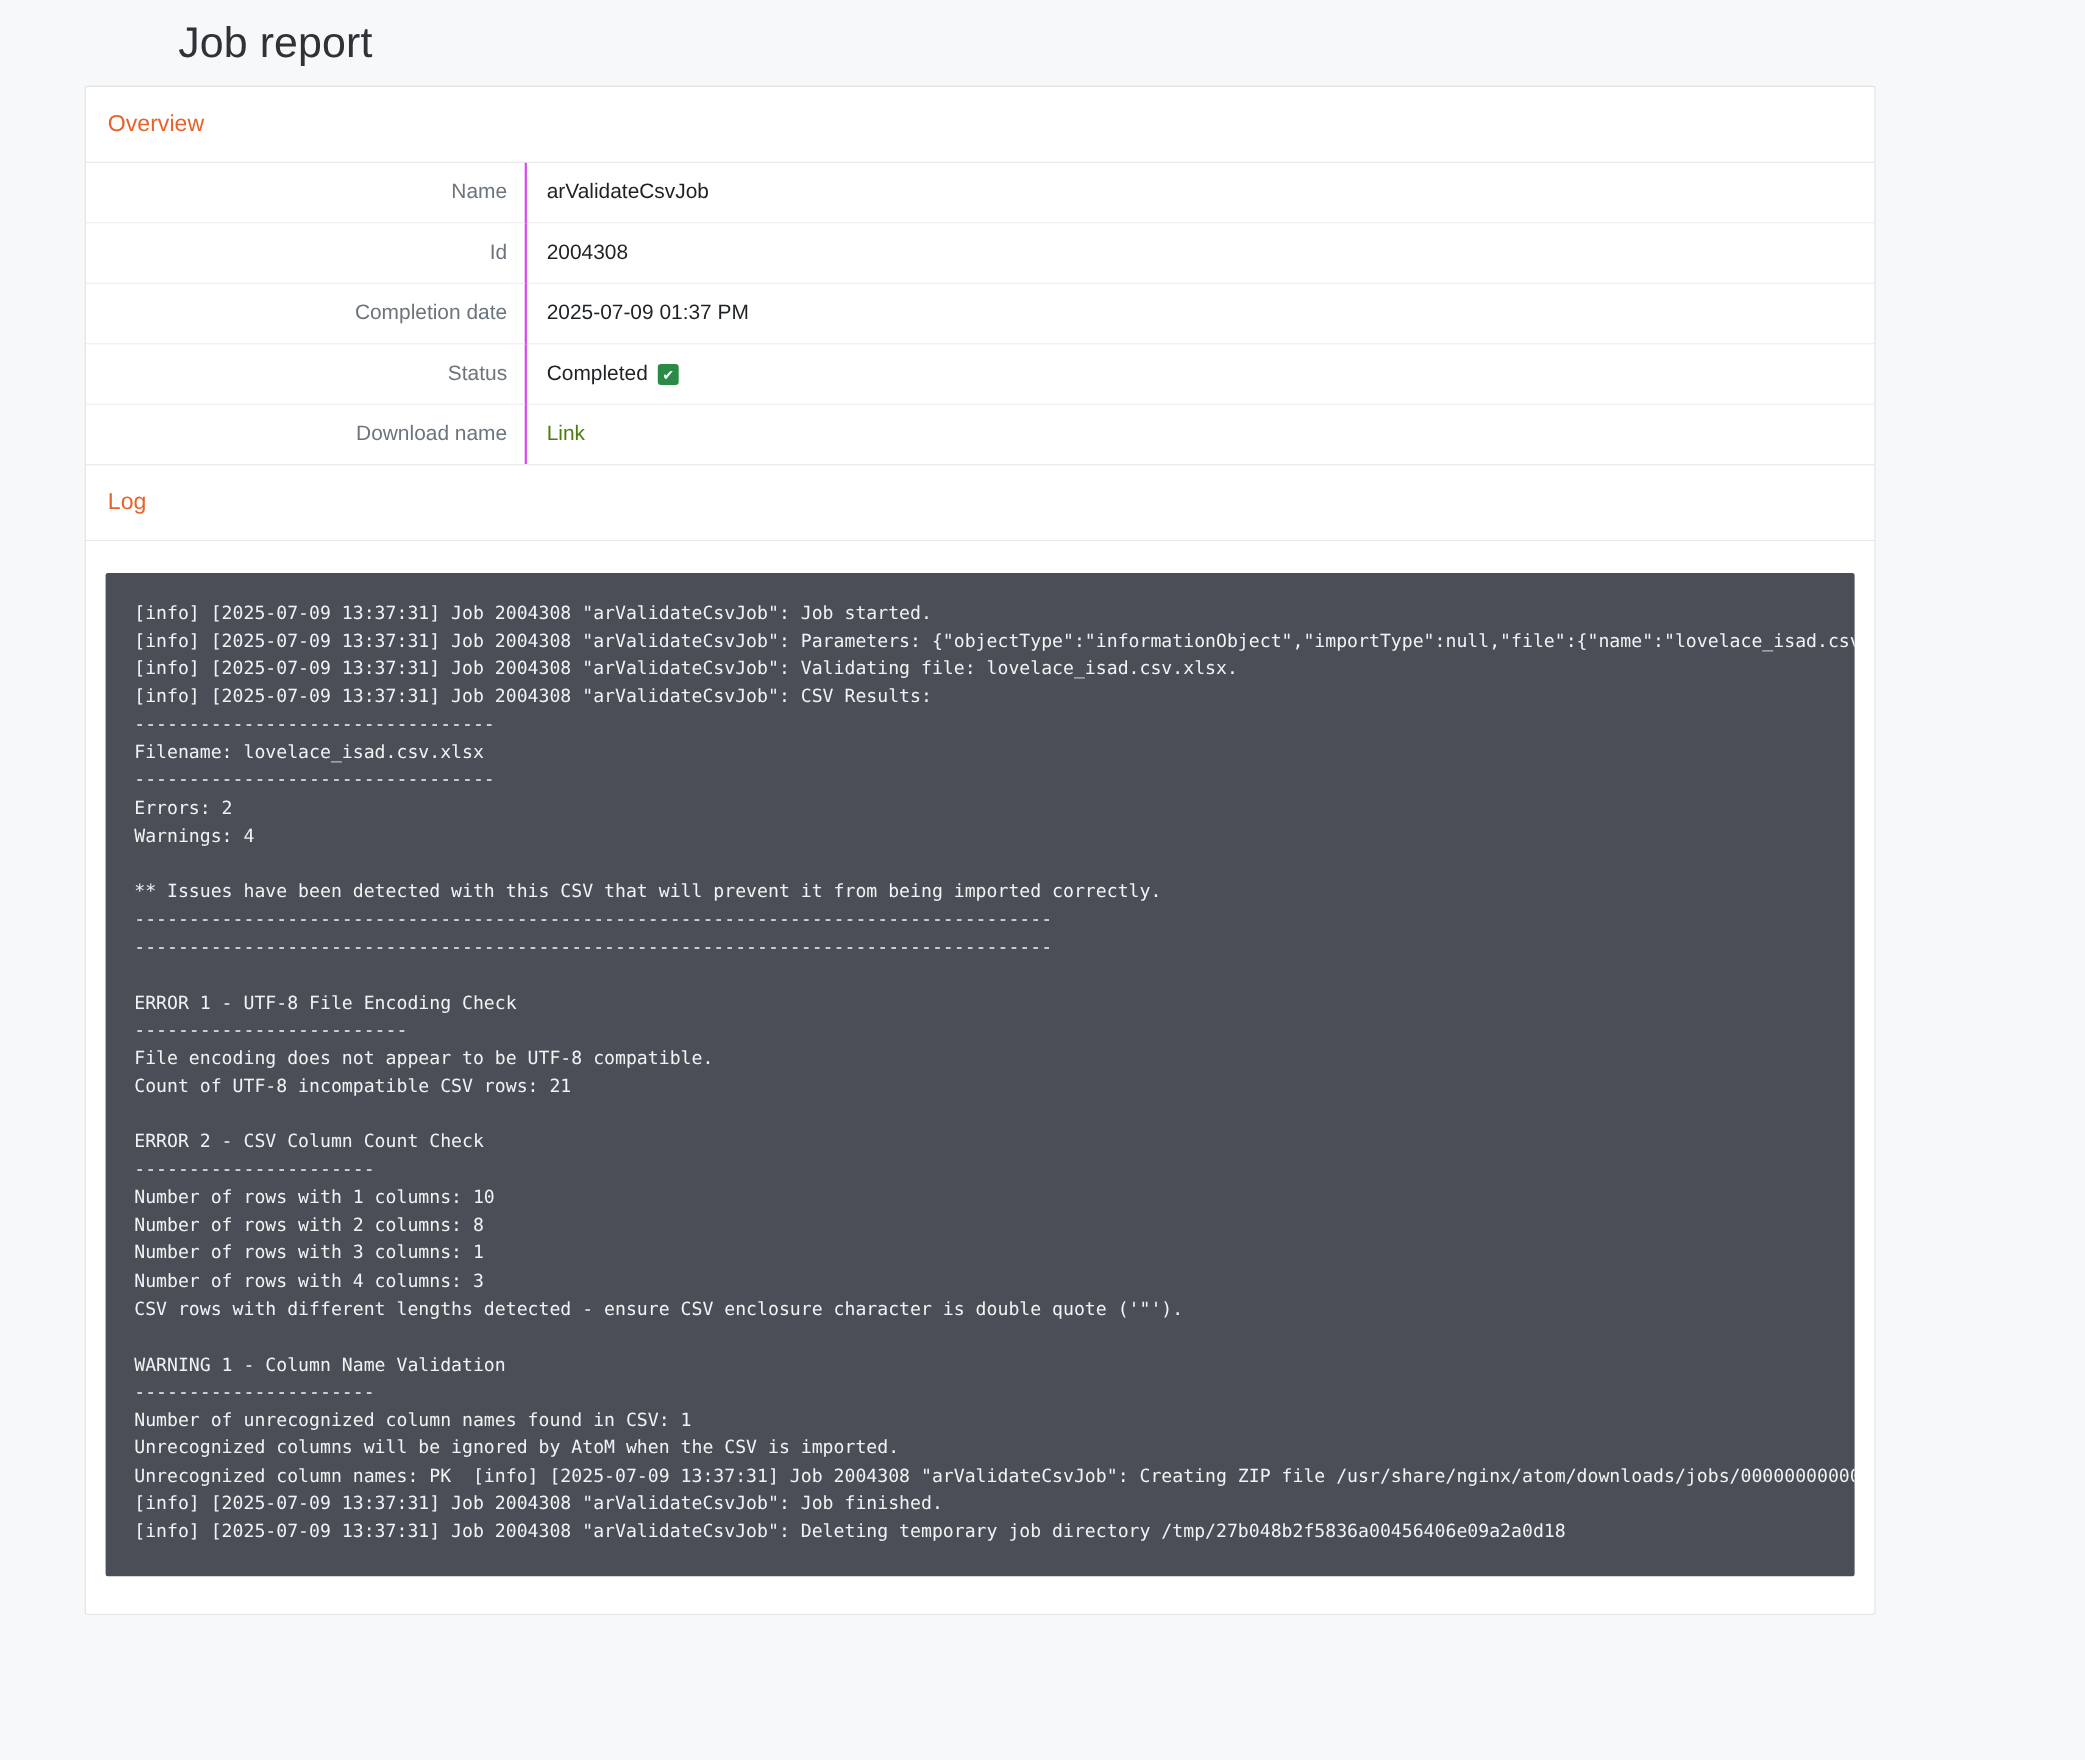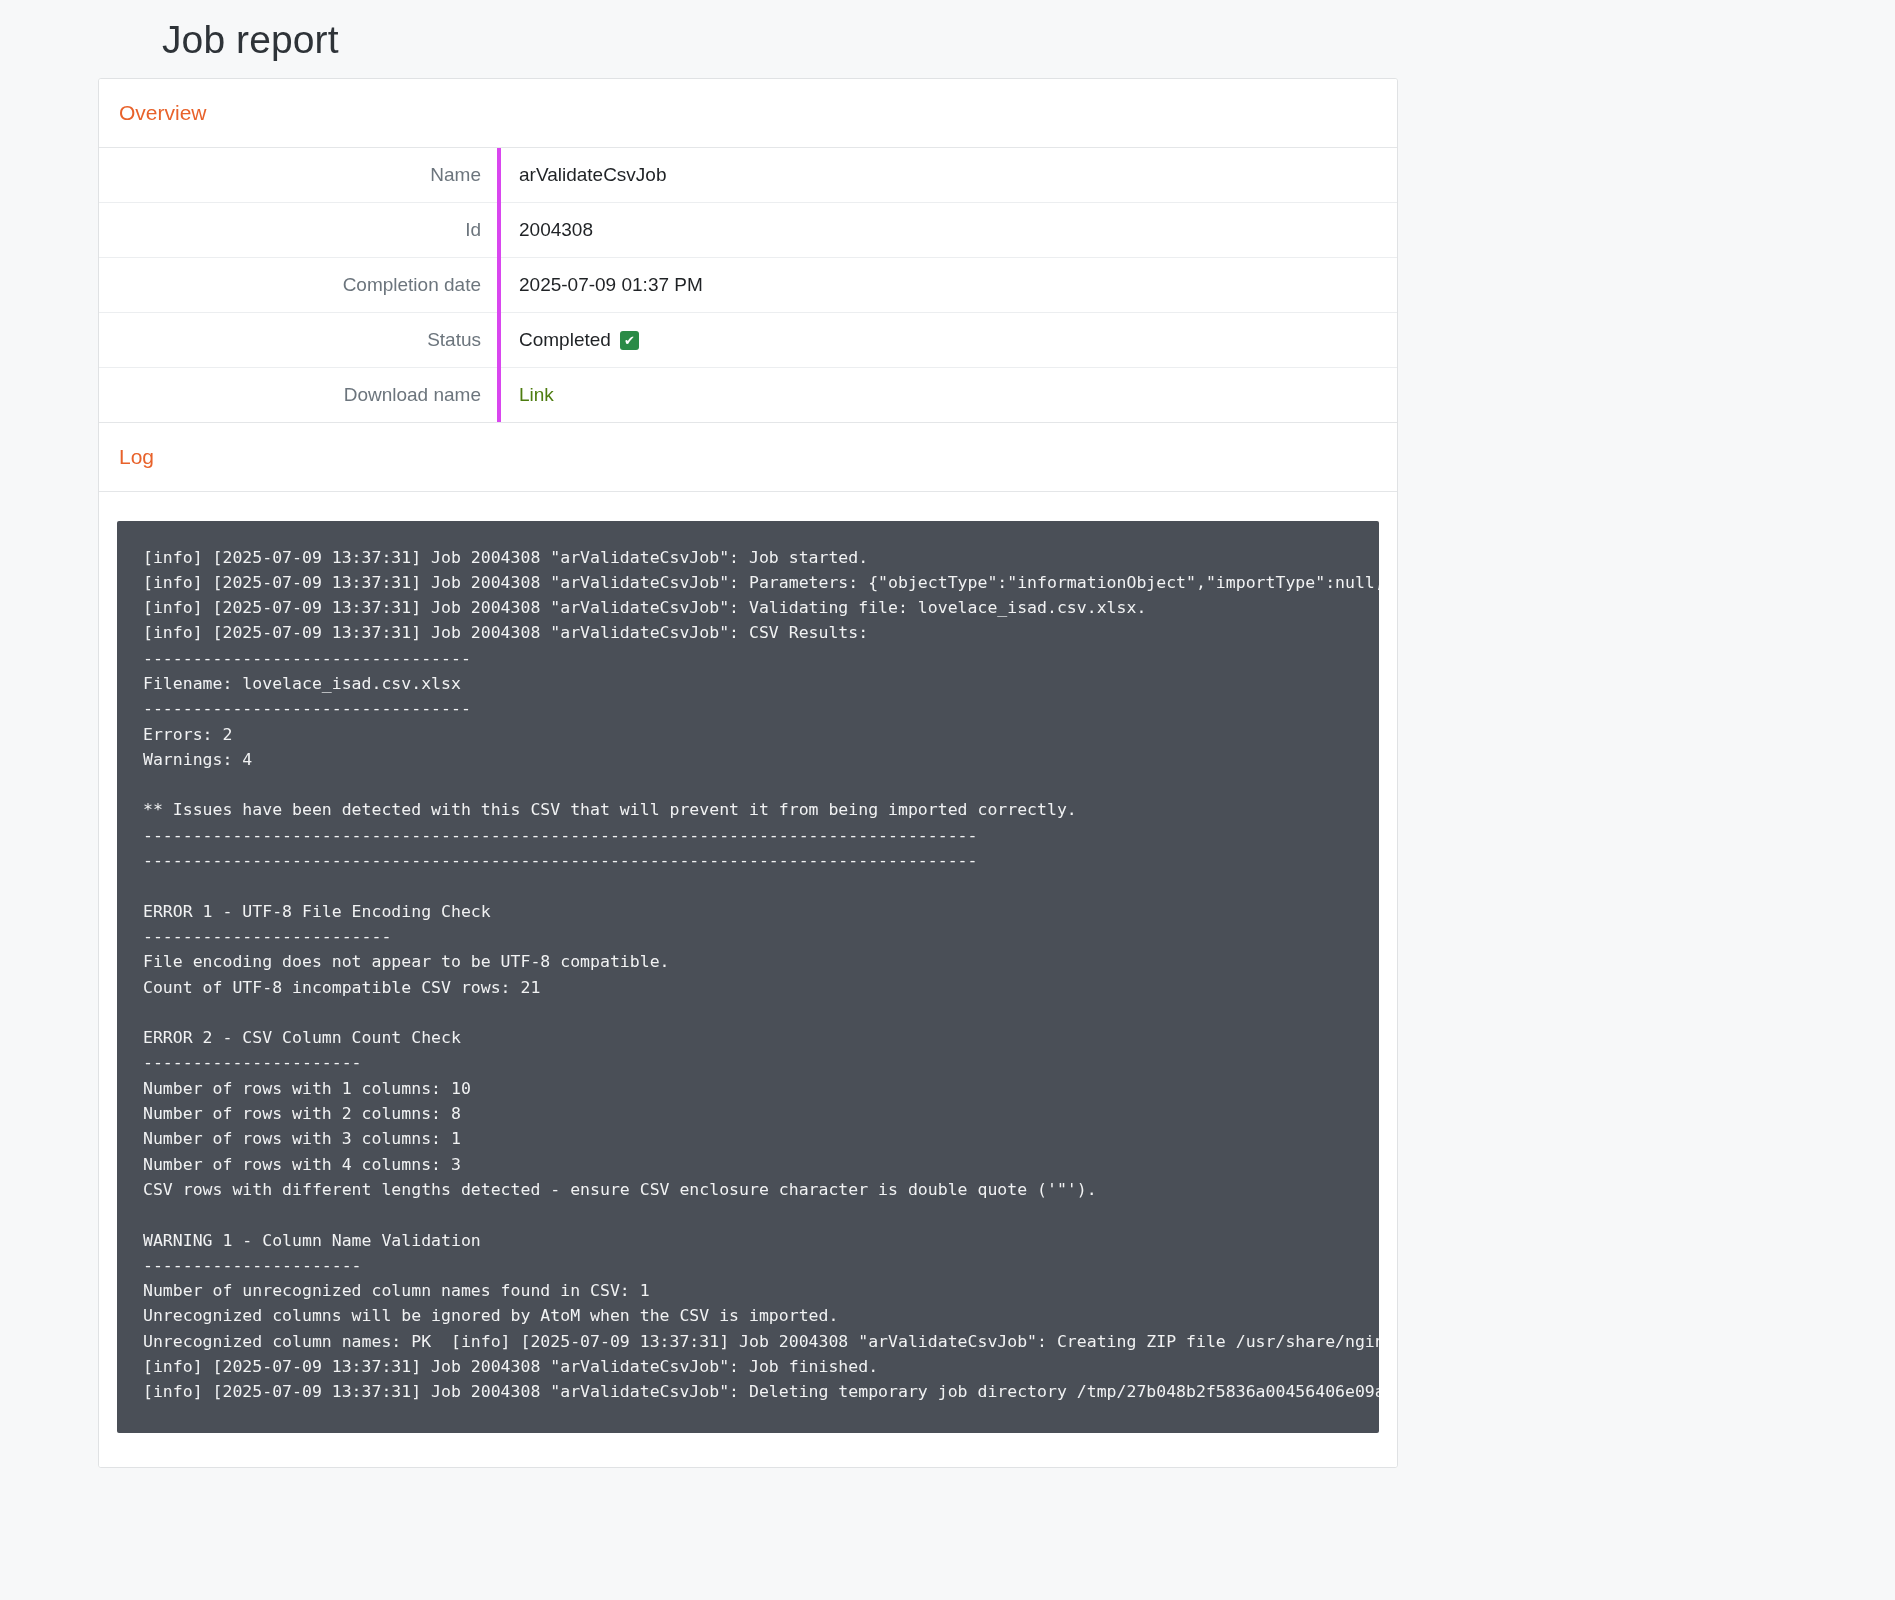--- a/index.html
+++ b/index.html
@@ -19,22 +19,22 @@
   }
   .page-title {
     font-size: 39px;
     font-weight: 400;
     color: #2e3338;
     margin: 0;
     padding: 18px 11px 16px 162px;
     letter-spacing: 0.1px;
   }
   .panel-stack {
-    margin: 0 0 0 98px;
-    width: 1300px;
+    margin: 0 0 0 77px;
+    width: 1628px;
     background: #ffffff;
     border: 1px solid #e0e2e4;
     border-radius: 3px;
     overflow: hidden;
   }
   .panel-header {
     padding: 22px 20px 22px 20px;
     font-size: 21px;
     color: #e8622b;
     background: #ffffff;
@@ -51,21 +51,21 @@
   table.overview tr { border-bottom: 1px solid #eceef0; }
   table.overview tr:last-child { border-bottom: none; }
   table.overview th {
     width: 400px;
     text-align: right;
     font-weight: 400;
     font-size: 19px;
     color: #6c757d;
     padding: 16px 16px 16px 0;
     vertical-align: middle;
-    border-right: 4px solid #d946ef;
+    border-right: 2px solid #d946ef;
   }
   table.overview td {
     text-align: left;
     font-size: 19px;
     color: #1f2225;
     padding: 16px 0 16px 18px;
     vertical-align: middle;
   }
   .status-cell {
     display: flex;

